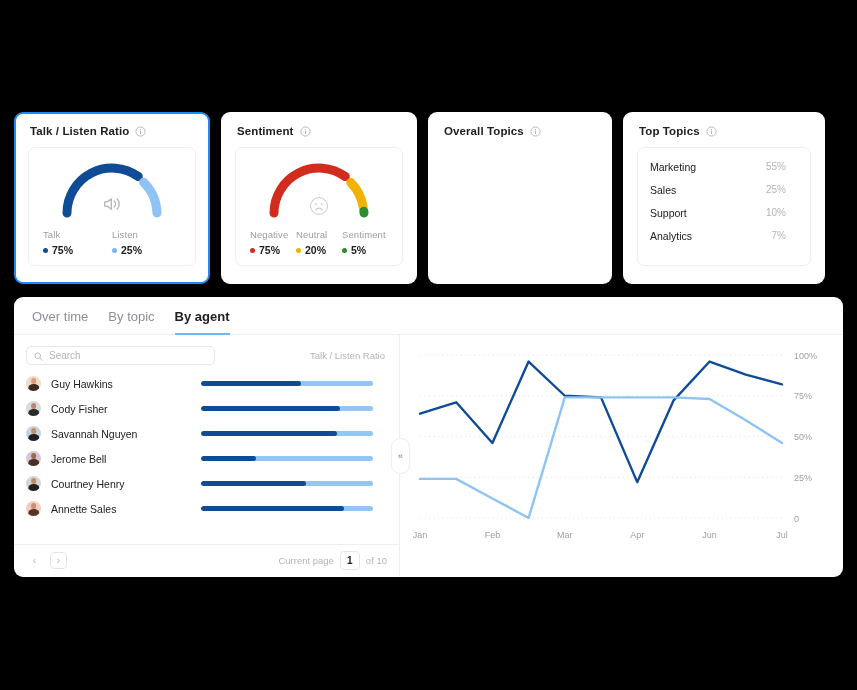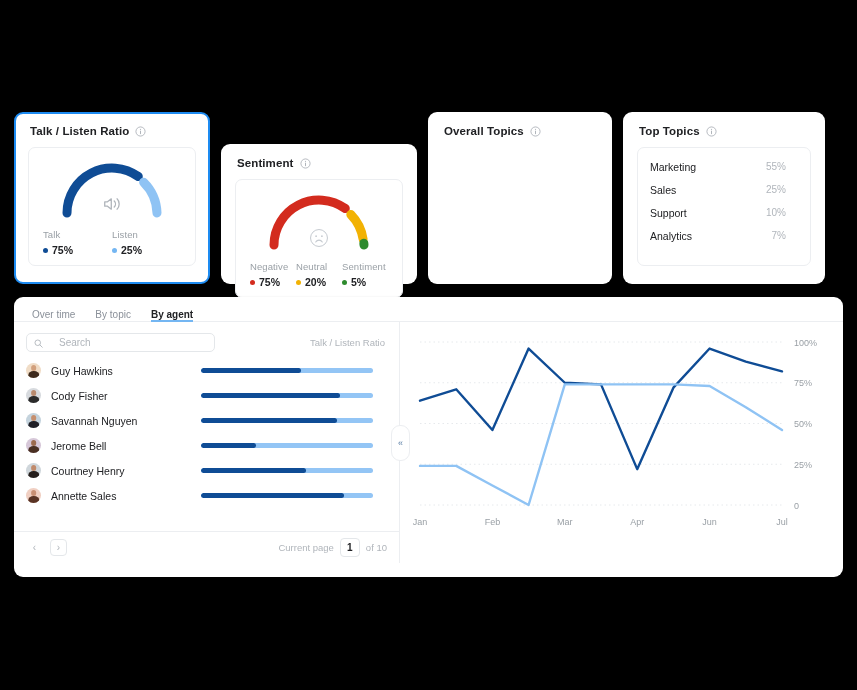--- a/index.html
+++ b/index.html
@@ -12,21 +12,21 @@
   .stage{position:relative;width:857px;height:690px;}
 
   
   .kpi-row{position:absolute;left:14px;top:112px;width:829px;height:172px;display:flex;gap:11px;}
   .card{
     background:#fff;border-radius:9px;box-sizing:border-box;
     padding:12px 14px 12px 14px;position:relative;
     box-shadow:0 1px 3px rgba(0,0,0,.18);
   }
   .card.w1{width:196px;}
-  .card.w2{width:196px;margin-top:32px;}
+  .card.w2{width:196px;}
   .card.w3{width:184px;}
   .card.w4{width:202px;}
   .card.selected{border:2px solid #1d8bf1;padding:10px 12px 10px 12px;}
 
   .card-head{display:flex;align-items:center;gap:6px;margin:1px 0 10px 2px;}
   .card-title{font-size:11.5px;font-weight:700;color:#202124;letter-spacing:.1px;}
   .info-icon{width:11px;height:11px;flex:0 0 auto;}
   .info-icon svg{display:block;}
 
   .inner{
@@ -61,33 +61,33 @@
   .trow .tval{font-size:10px;color:#b0b5bb;}
 
   
   .panel{
     position:absolute;left:14px;top:297px;width:829px;height:280px;
     background:#fff;border-radius:9px;box-shadow:0 1px 3px rgba(0,0,0,.18);
     box-sizing:border-box;overflow:hidden;
   }
   .tabs{display:flex;gap:20px;padding:12px 18px 0 18px;border-bottom:1px solid #eceef1;}
   .tab{
-    font-size:10px;color:#8a9099;
+    font-size:13px;color:#8a9099;padding-bottom:9px;
     border-bottom:2.5px solid transparent;margin-bottom:-1px;cursor:pointer;
   }
   .tab.active{color:#202124;font-weight:700;border-bottom-color:#74b6f2;}
 
   .body{display:flex;height:241px;}
   .left{width:386px;box-sizing:border-box;padding:11px 12px 0 12px;position:relative;border-right:1px solid #eceef1;}
   .right{flex:1;position:relative;}
 
   .lefthead{display:flex;align-items:center;justify-content:space-between;margin-bottom:6px;}
   .search{
     width:189px;height:19px;box-sizing:border-box;border:1px solid #e4e7ea;border-radius:5px;
-    display:flex;align-items:center;gap:14px;padding:0 7px;background:#fff;
+    display:flex;align-items:center;gap:4px;padding:0 7px;background:#fff;
   }
   .search input{
     border:0;outline:0;font-size:10px;color:#9aa0a6;font-family:inherit;width:100%;background:transparent;
   }
   .search input::placeholder{color:#b0b5bb;}
   .collabel{font-size:9.5px;color:#b0b5bb;margin-right:2px;}
 
   .agent{display:flex;align-items:center;height:25px;}
   .avatar{width:15px;height:15px;border-radius:50%;flex:0 0 auto;overflow:hidden;position:relative;}
   .avatar .head{position:absolute;left:50%;top:16%;transform:translateX(-50%);width:38%;height:38%;border-radius:50%;}

